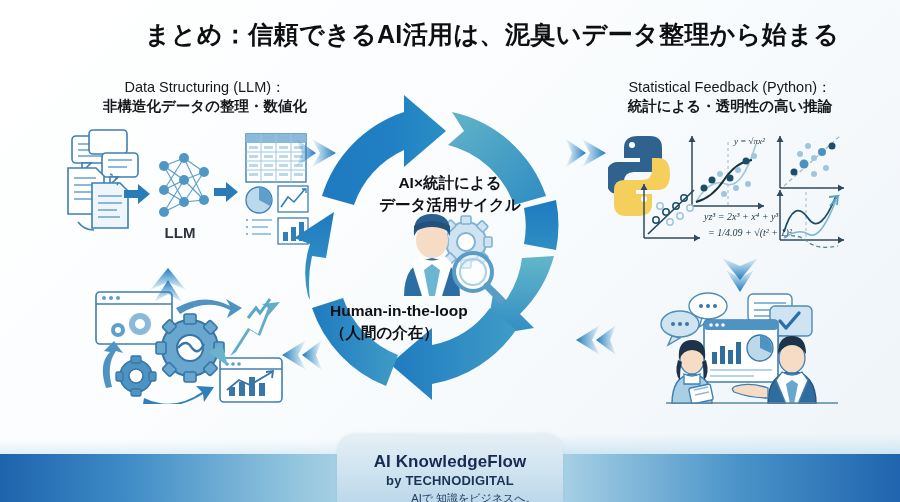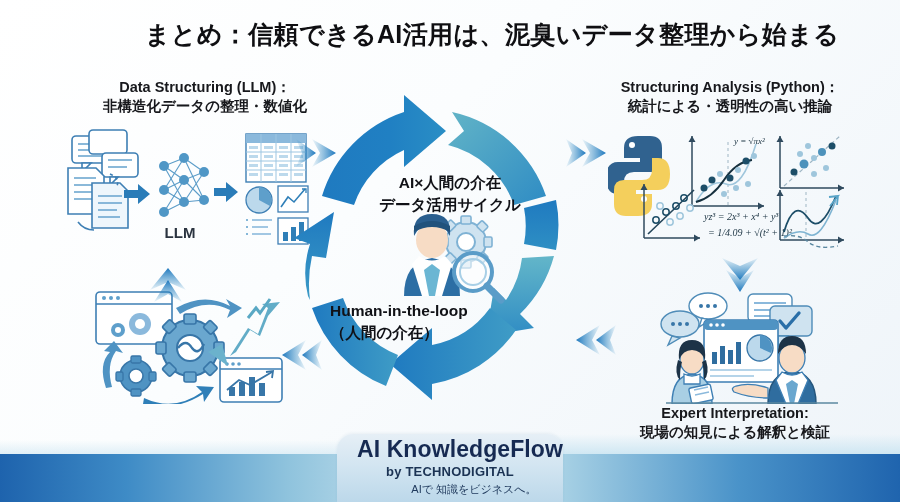--- a/index.html
+++ b/index.html
@@ -35,21 +35,21 @@
 
   
   .quad-label {
     position: absolute;
     text-align: center;
     color: #17181c;
     line-height: 1.34;
   }
   .quad-label .en {
     font-size: 14.5px;
-    font-weight: bold;
+    font-weight: normal;
     display: block;
   }
   .quad-label .jp {
     font-size: 14.5px;
     font-weight: bold;
     display: block;
   }
   #label-ds   { left: 55px;  top: 78px;  width: 300px; }
   #label-sa   { left: 570px; top: 78px;  width: 320px; }
   #label-af   { left: 50px;  top: 404px; width: 305px; }
@@ -114,26 +114,25 @@
     bottom: 0;
     width: 226px;
     height: 68px;
     background: linear-gradient(180deg, #e6eff6 0%, #cfe3f0 55%, #bcd8ea 100%);
     border-top-left-radius: 16px;
     border-top-right-radius: 16px;
     text-align: center;
     box-shadow: 0 -1px 3px rgba(30,80,130,0.07);
   }
   .brand-name {
-    margin-top: 2px;
-    font-size: 23px;
+    margin-top: 18px;
+    font-size: 17px;
     font-weight: bold;
     color: #162a52;
     letter-spacing: 0.1px;
-    text-align: right;
   }
   .brand-by {
     margin-top: 1px;
     font-size: 13px;
     font-weight: bold;
     color: #1b3354;
     letter-spacing: 0.2px;
   }
   .brand-tag {
     margin-top: 3px;
@@ -648,32 +647,28 @@
       <line x1="487" y1="286" x2="501" y2="300" stroke="#5a9cc8" stroke-width="7" stroke-linecap="round"></line>
     </g>
   </svg>
 
   <div class="quad-label" id="label-ds">
     <span class="en">Data Structuring (LLM)：</span>
     <span class="jp">非構造化データの整理・数値化</span>
   </div>
 
   <div class="quad-label" id="label-sa">
-    <span class="en">Structuring Analysis (Python)：</span>
+    <span class="en">Statistical Feedback (Python)：</span>
     <span class="jp">統計による・透明性の高い推論</span>
   </div>
 
 
-  <div class="quad-label" id="label-ei">
-    <span class="en">Expert Interpretation:</span>
-    <span class="jp">現場の知見による解釈と検証</span>
-  </div>
 
   <div class="center-top">
-    <div>AI×人間の介在</div>
+    <div>AI×統計による</div>
     <div>データ活用サイクル</div>
   </div>
 
   <div class="center-bottom">
     <div>Human-in-the-loop</div>
     <div>（人間の介在）</div>
   </div>
 
   <div class="footer-card">
     <div class="brand-name">AI KnowledgeFlow</div>

